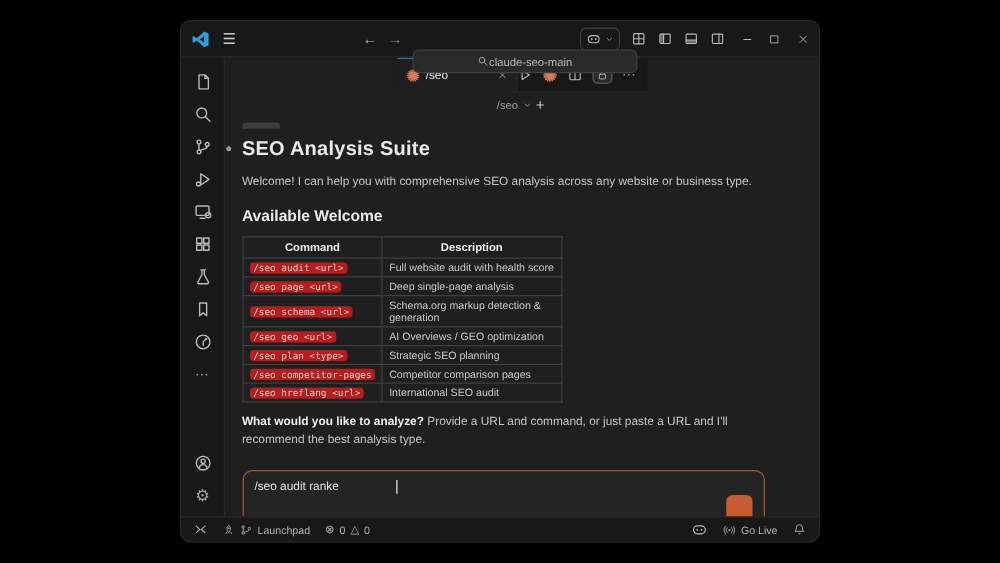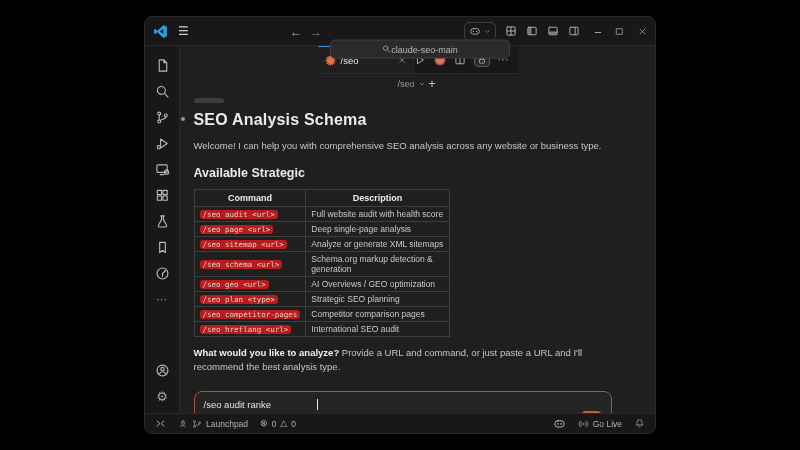--- a/index.html
+++ b/index.html
@@ -328,49 +328,45 @@
               </svg>
           </span>
           <span class="crumb-plus">+</span>
         </div>
 
         <div class="chat">
           <div class="clipped-pill"></div>
 
           <div class="h1row">
             <span class="msg-dot"></span>
-            <h1 class="title">SEO Analysis Schema</h1>
+            <h1 class="title">SEO Analysis Suite</h1>
           </div>
 
           <p class="welcome">Welcome! I can help you with comprehensive SEO analysis across any website or business type.</p>
 
-          <h2 class="cmds">Available Strategic</h2>
+          <h2 class="cmds">Available Welcome</h2>
 
           <table class="cmdtable">
             <thead>
               <tr>
                 <th style="width:96px;">Command</th>
                 <th>Description</th>
               </tr>
             </thead>
             <tbody>
             <tr>
               <td><span class="cmd-pill">/seo audit &lt;url&gt;</span></td>
               <td>Full website audit with health score</td>
             </tr>
 
             <tr>
               <td><span class="cmd-pill">/seo page &lt;url&gt;</span></td>
               <td>Deep single-page analysis</td>
             </tr>
 
-            <tr>
-              <td><span class="cmd-pill">/seo sitemap &lt;url&gt;</span></td>
-              <td>Analyze or generate XML sitemaps</td>
-            </tr>
 
             <tr>
               <td><span class="cmd-pill">/seo schema &lt;url&gt;</span></td>
               <td>Schema.org markup detection &amp; generation</td>
             </tr>
 
             <tr>
               <td><span class="cmd-pill">/seo geo &lt;url&gt;</span></td>
               <td>AI Overviews / GEO optimization</td>
             </tr>

